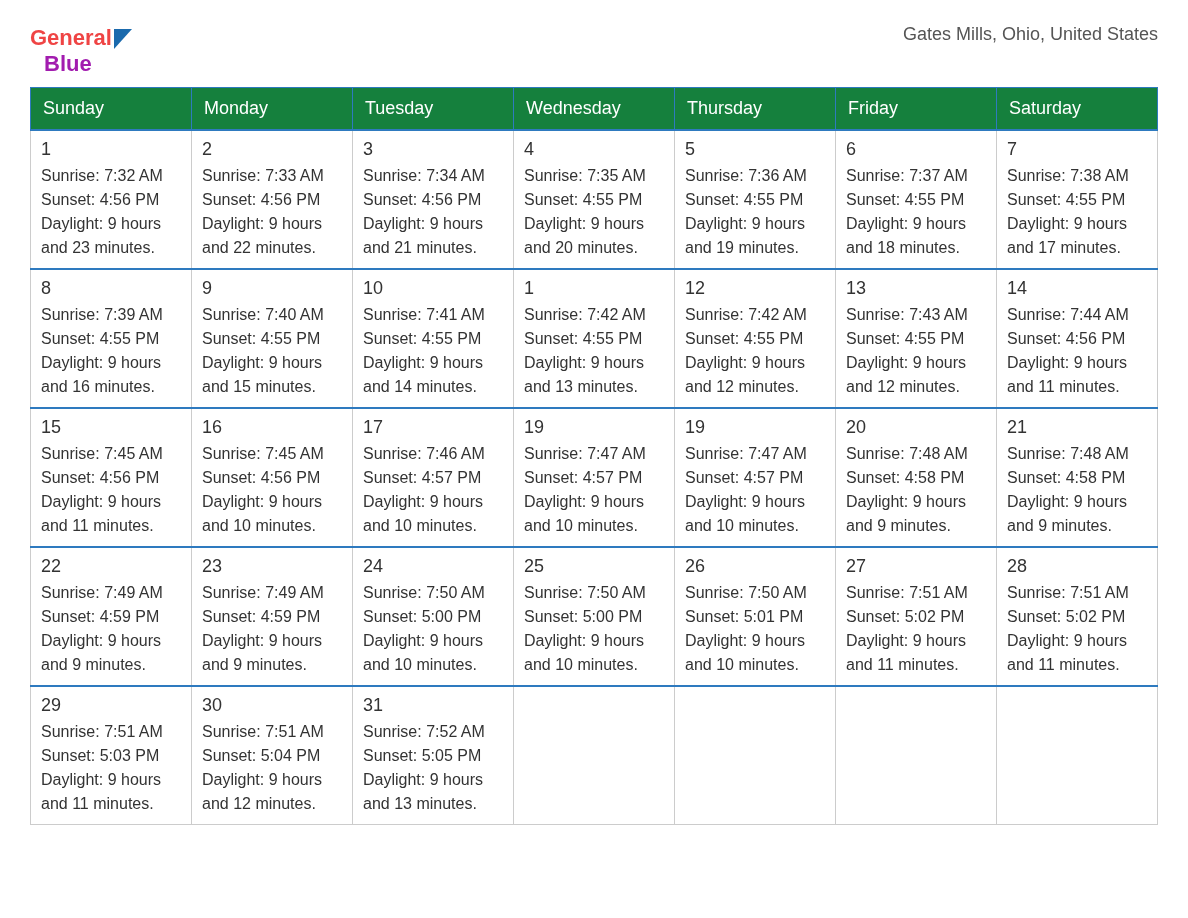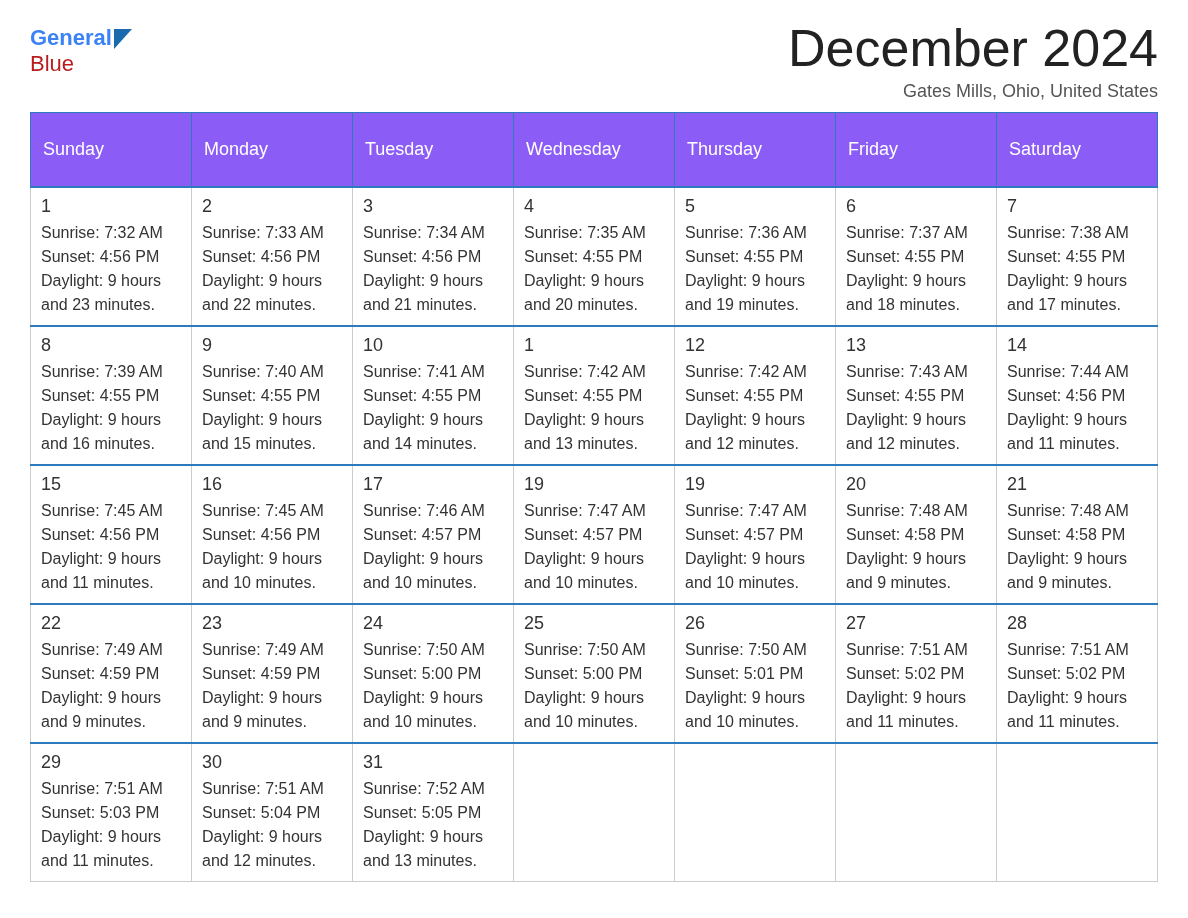--- a/index.html
+++ b/index.html
@@ -18,28 +18,29 @@
     }
     .logo {
       display: flex;
       flex-direction: column;
       align-items: flex-start;
       padding-top: 5px;
     }
     .logo-general {
       font-size: 22px;
       font-weight: bold;
-      color: #3b82f6;
+      color: #ef4444;
     }
     .logo-blue {
       font-size: 22px;
-      font-weight: normal;
-      color: #b91c1c;
+      font-weight: bold;
+      color: #a21caf;
       display: flex;
       align-items: center;
+      margin-left: 14px;
     }
     .title-section {
       text-align: right;
     }
     .month-year {
       font-size: 52px;
       font-weight: 300;
       color: #222;
       line-height: 1.1;
     }
@@ -47,25 +48,25 @@
       font-size: 18px;
       color: #555;
       margin-top: 4px;
     }
     table {
       width: 100%;
       border-collapse: collapse;
       margin-top: 10px;
     }
     thead tr th {
-      background-color: #8b5cf6;
+      background-color: #15803d;
       color: #fff;
       font-size: 18px;
       font-weight: normal;
-      padding: 26px 12px;
+      padding: 10px 12px;
       text-align: left;
       border: 1px solid #2e7abf;
     }
     tbody tr td {
       vertical-align: top;
       padding: 8px 10px;
       border: 1px solid #ccc;
       border-top: 2px solid #2e7abf;
       font-size: 13px;
       color: #333;
@@ -99,21 +100,20 @@
   <div class="logo">
     <div class="logo-text-row">
       <span class="logo-general">General</span>
       <svg width="18" height="20" viewBox="0 0 18 20" style="margin-left:2px;margin-top:2px;">
         <polygon points="0,0 18,0 0,20" fill="#1a6aad"></polygon>
       </svg>
     </div>
     <span class="logo-blue">Blue</span>
   </div>
   <div class="title-section">
-    <div class="month-year">December 2024</div>
     <div class="location">Gates Mills, Ohio, United States</div>
   </div>
 </div>
 
 <table>
   <thead>
     <tr>
     <th>Sunday</th>
         <th>Monday</th>
         <th>Tuesday</th>

